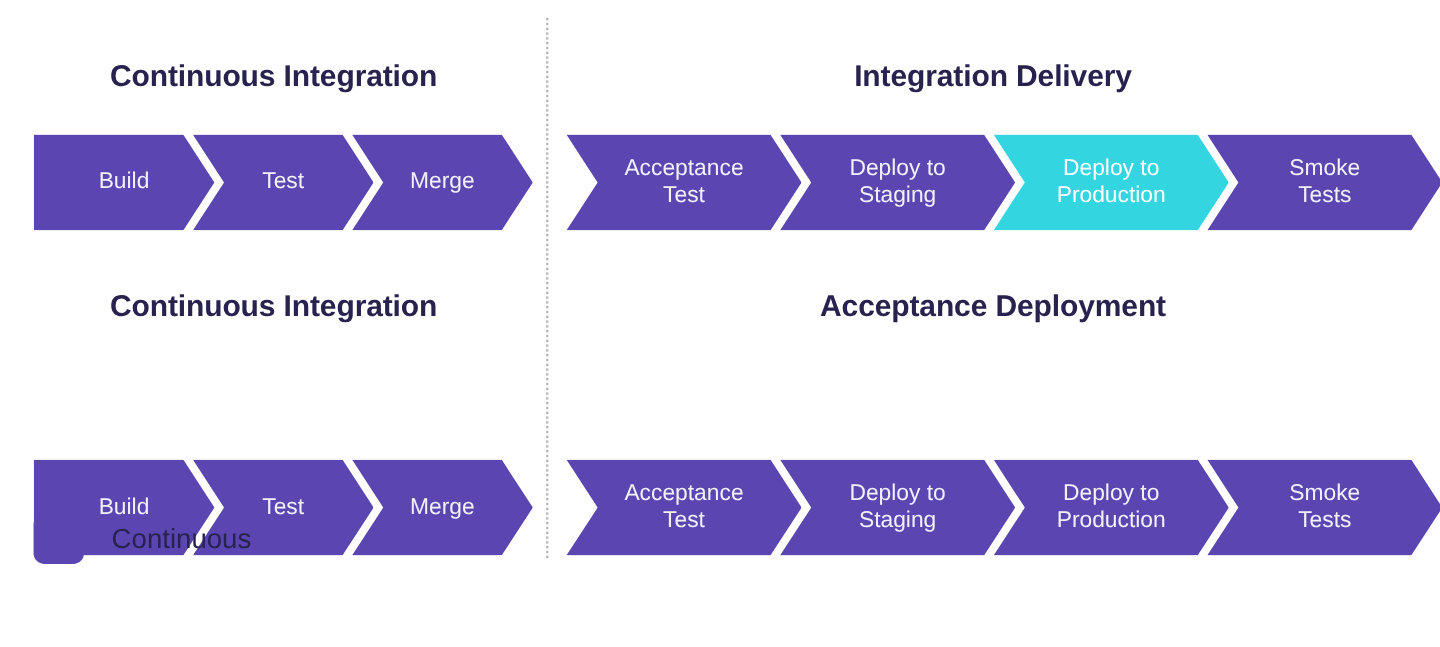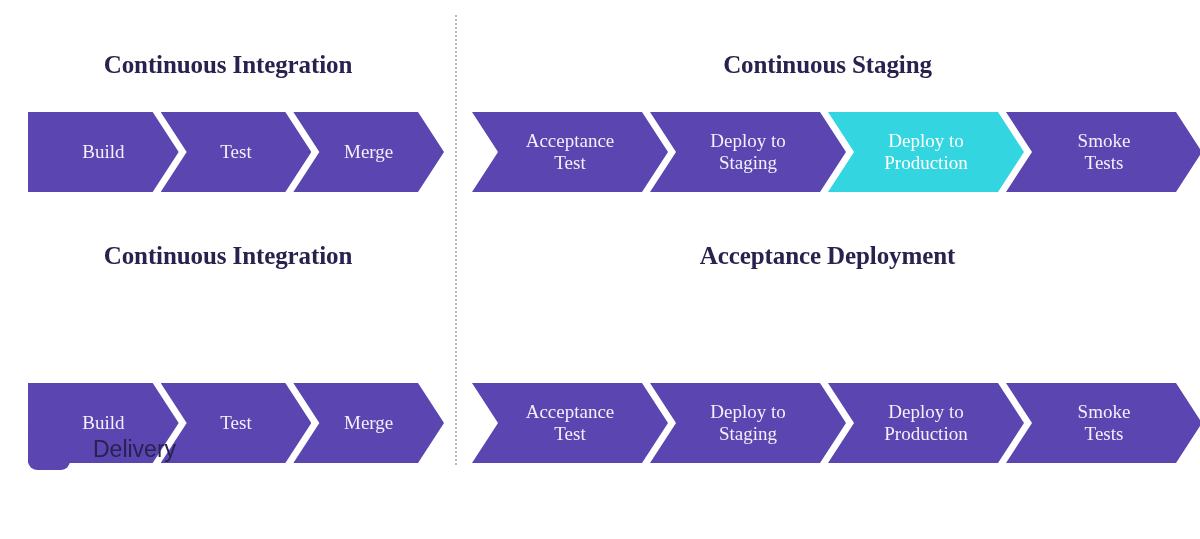--- a/index.html
+++ b/index.html
@@ -33,21 +33,21 @@
   #divider {
     position: absolute;
     left: 455px;
     top: 15px;
     width: 0;
     height: 450px;
     border-left: 2px dotted #b9b9c4;
   }
 
   
-  .section { position: absolute; font-family: Liberation Serif, serif; }
+  .section { position: absolute; }
 
   .section-title {
     font-size: 25px;
     font-weight: 700;
     color: #27224e;
     text-align: center;
     letter-spacing: -0.1px;
     white-space: nowrap;
     line-height: 1;
   }
@@ -155,31 +155,31 @@
         <span class="chev-label">Test</span>
       </div>
       <div class="chev notched automated">
         <span class="chev-label">Merge</span>
       </div>
     </div>
 
     <div id="legend">
       <div class="legend-row">
         <div class="legend-swatch automated"></div>
-        <div class="legend-label">Delivery</div>
+        <div class="legend-label">Continuous</div>
       </div>
     </div>
   </div>
 
   <div id="divider"></div>
 
   <div class="panel" id="panel-right">
 
     <div class="section" style="left:15px; top:52px; width:715px;">
-      <div class="section-title">Continuous Staging</div>
+      <div class="section-title">Integration Delivery</div>
     </div>
     <div class="section pipeline pipe-right" style="left:17px; top:112px; width:730px;">
       <div class="chev notched automated">
         <span class="chev-label">Acceptance
 Test</span>
       </div>
       <div class="chev notched automated">
         <span class="chev-label">Deploy to
 Staging</span>
       </div>

